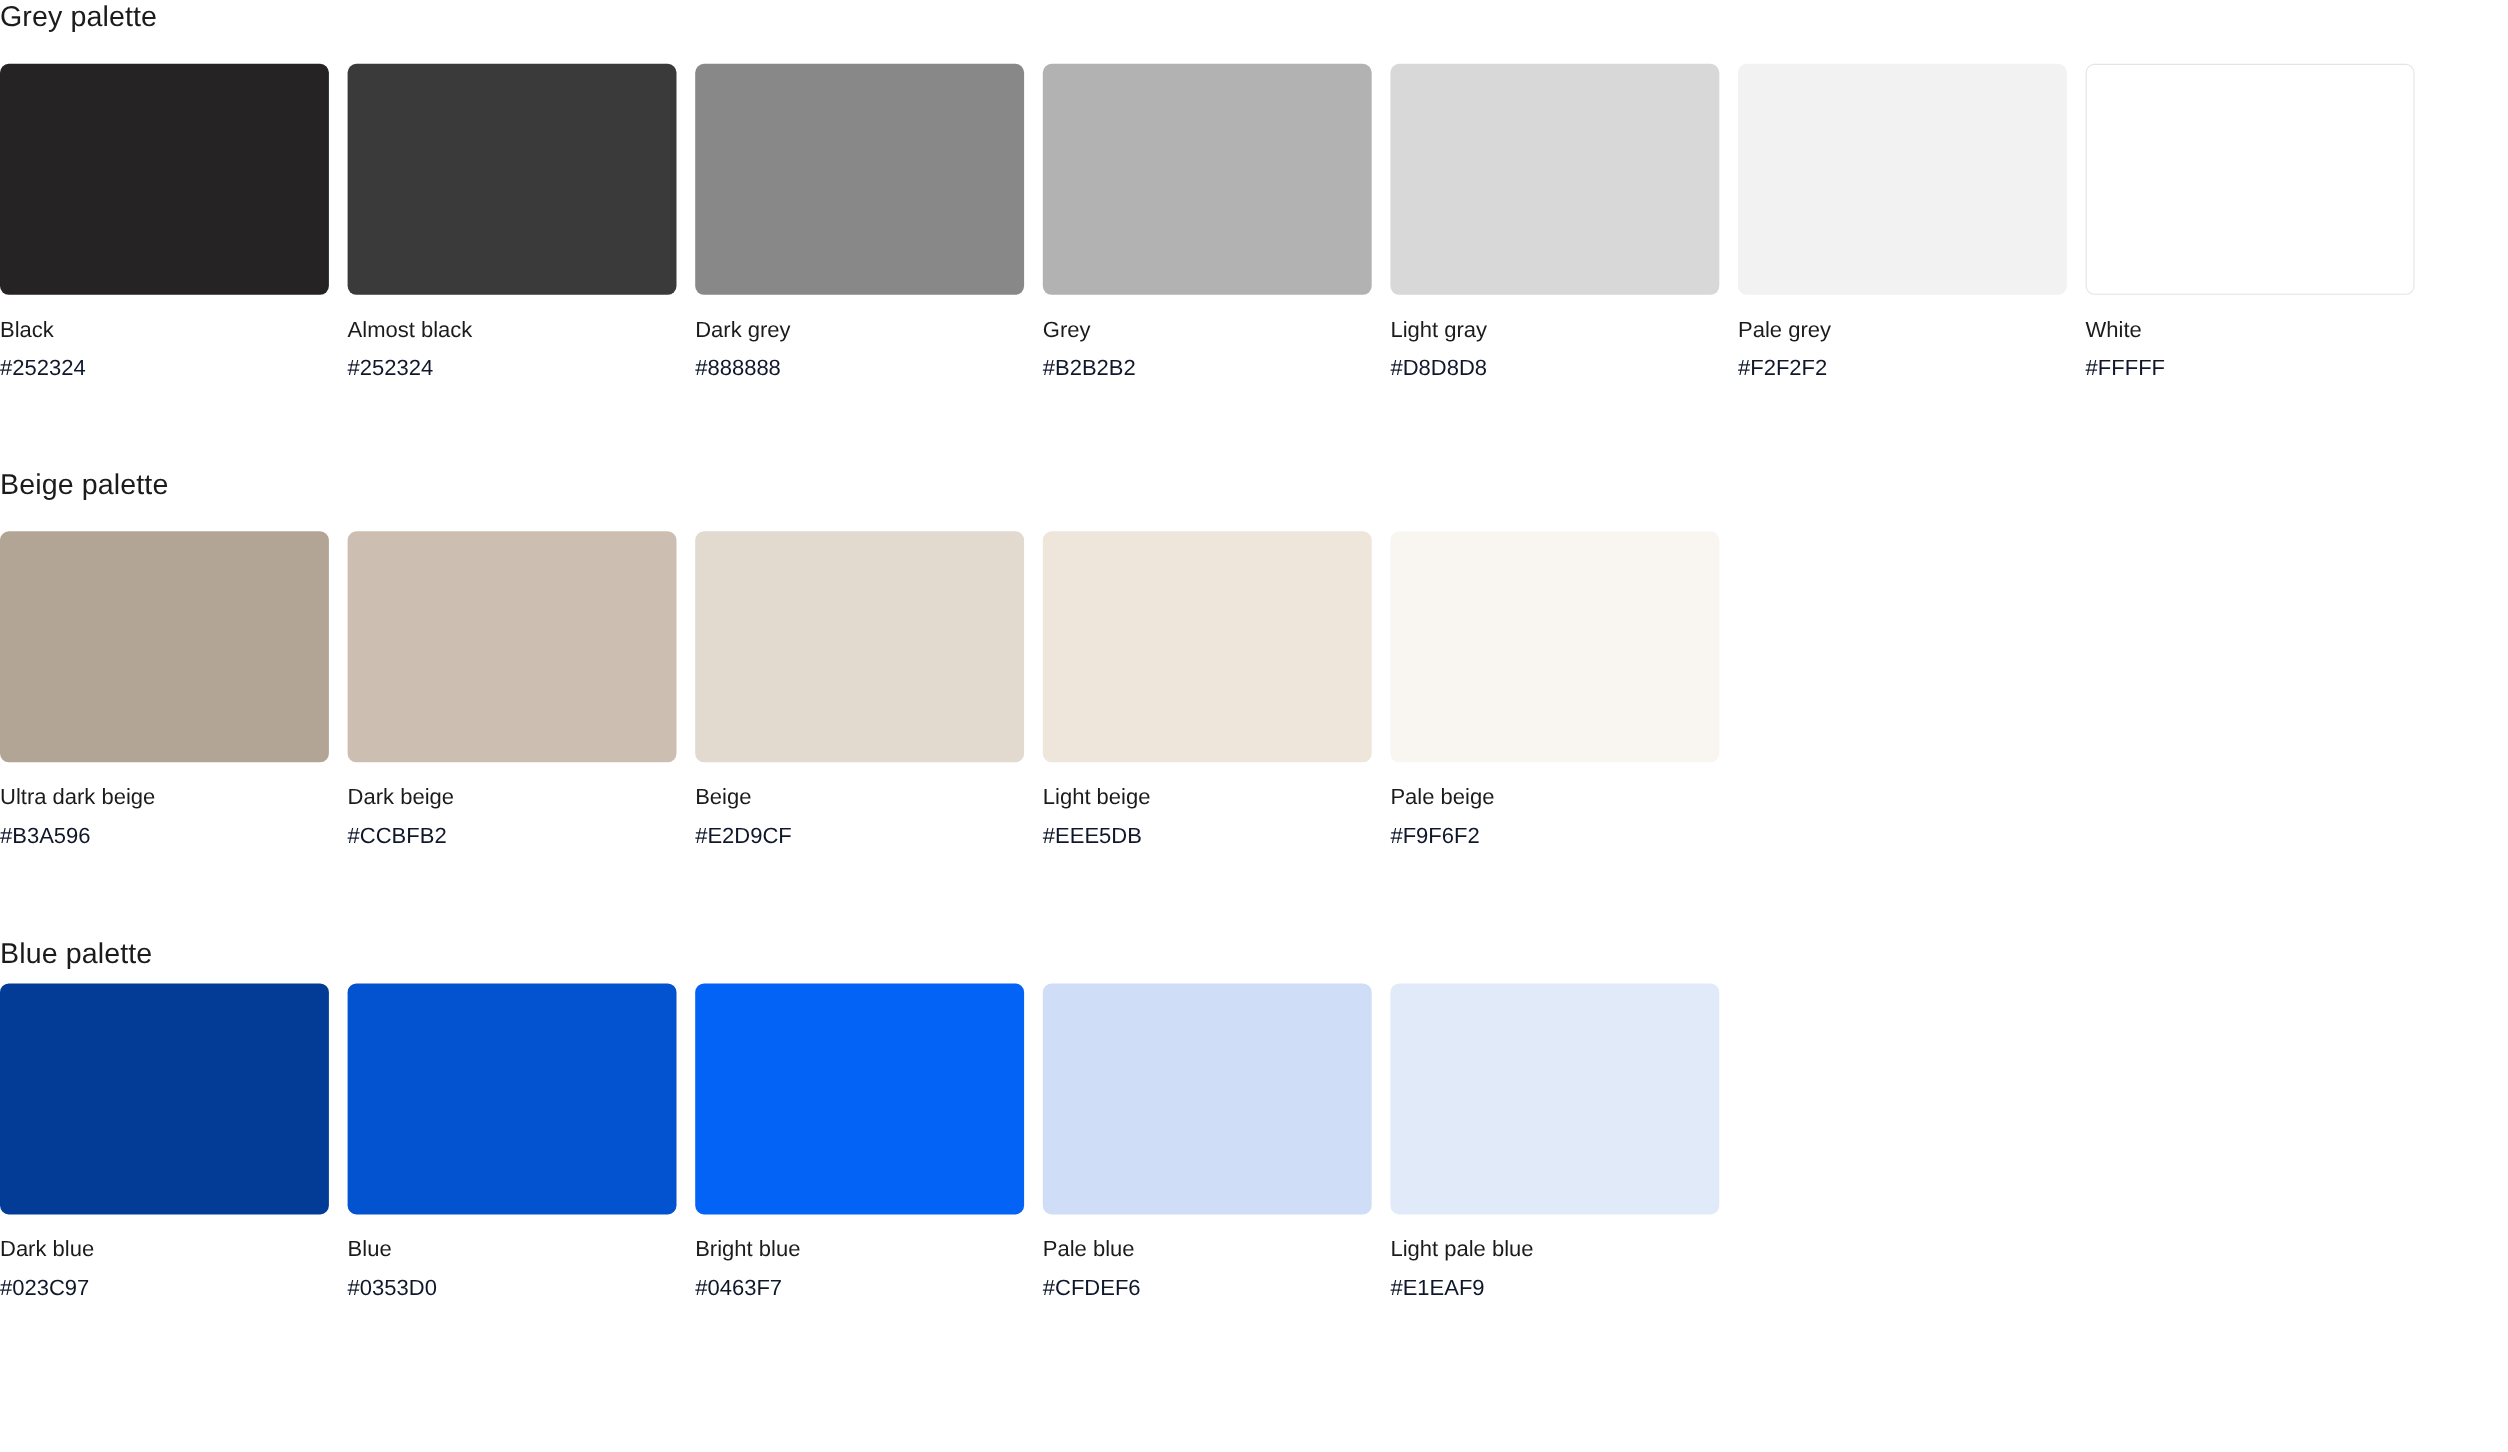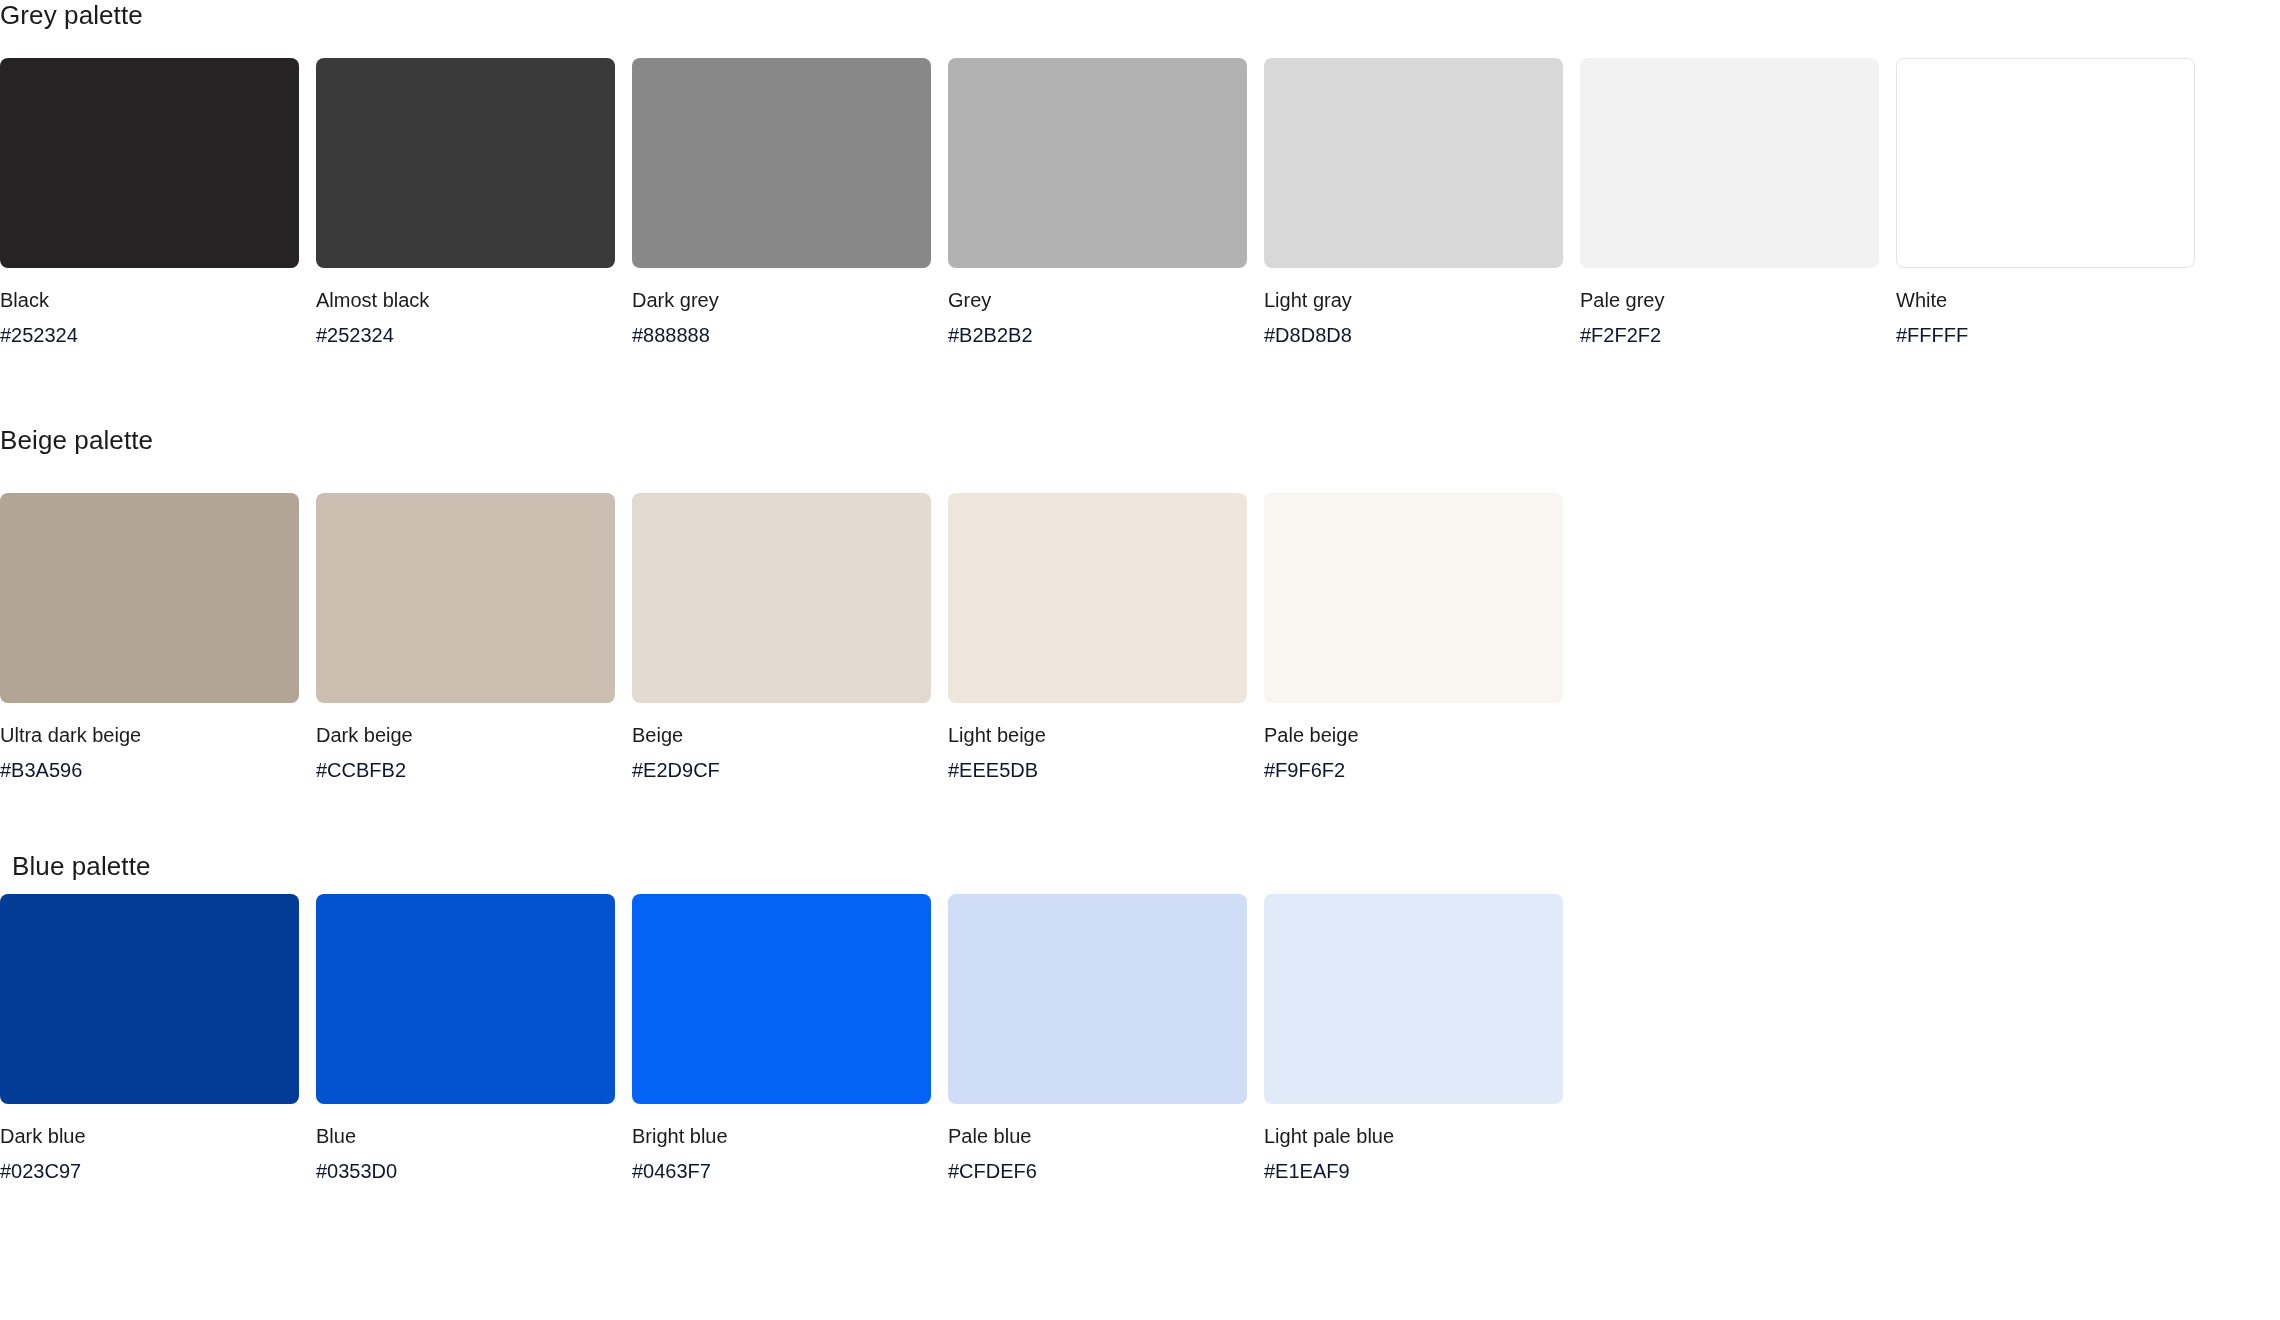--- a/index.html
+++ b/index.html
@@ -81,28 +81,28 @@
   #section-grey { position: absolute; left: 0; top: 0; width: 2280px; }
   #section-grey .section-heading { position: absolute; left: 0; top: 0; }
   #section-grey .swatch-row { position: absolute; left: 0; top: 58px; }
   #section-grey .swatch-chip { height: 210px; }
   #section-grey .swatch-name { margin-top: 20px; }
   #section-grey .swatch-hex  { margin-top: 10px; }
 
   
   #section-beige { position: absolute; left: 0; top: 425px; width: 2280px; }
   #section-beige .section-heading { position: absolute; left: 0; top: 0; }
-  #section-beige .swatch-row { position: absolute; left: 0; top: 68px; }
+  #section-beige .swatch-row { position: absolute; left: 0; top: 58px; }
   #section-beige .swatch-chip { height: 210px; }
   #section-beige .swatch-name { margin-top: 20px; }
   #section-beige .swatch-hex  { margin-top: 10px; }
 
   
   #section-blue { position: absolute; left: 0; top: 851px; width: 2280px; }
-  #section-blue .section-heading { position: absolute; left: 12px; top: 0; text-align: right; }
+  #section-blue .section-heading { position: absolute; left: 0; top: 0; text-align: right; }
   #section-blue .swatch-row { position: absolute; left: 0; top: 43px; }
   #section-blue .swatch-chip { height: 210px; }
   #section-blue .swatch-name { margin-top: 20px; }
   #section-blue .swatch-hex  { margin-top: 10px; }
 </style>
 </head>
 <body>
 
 <div class="page">
 

